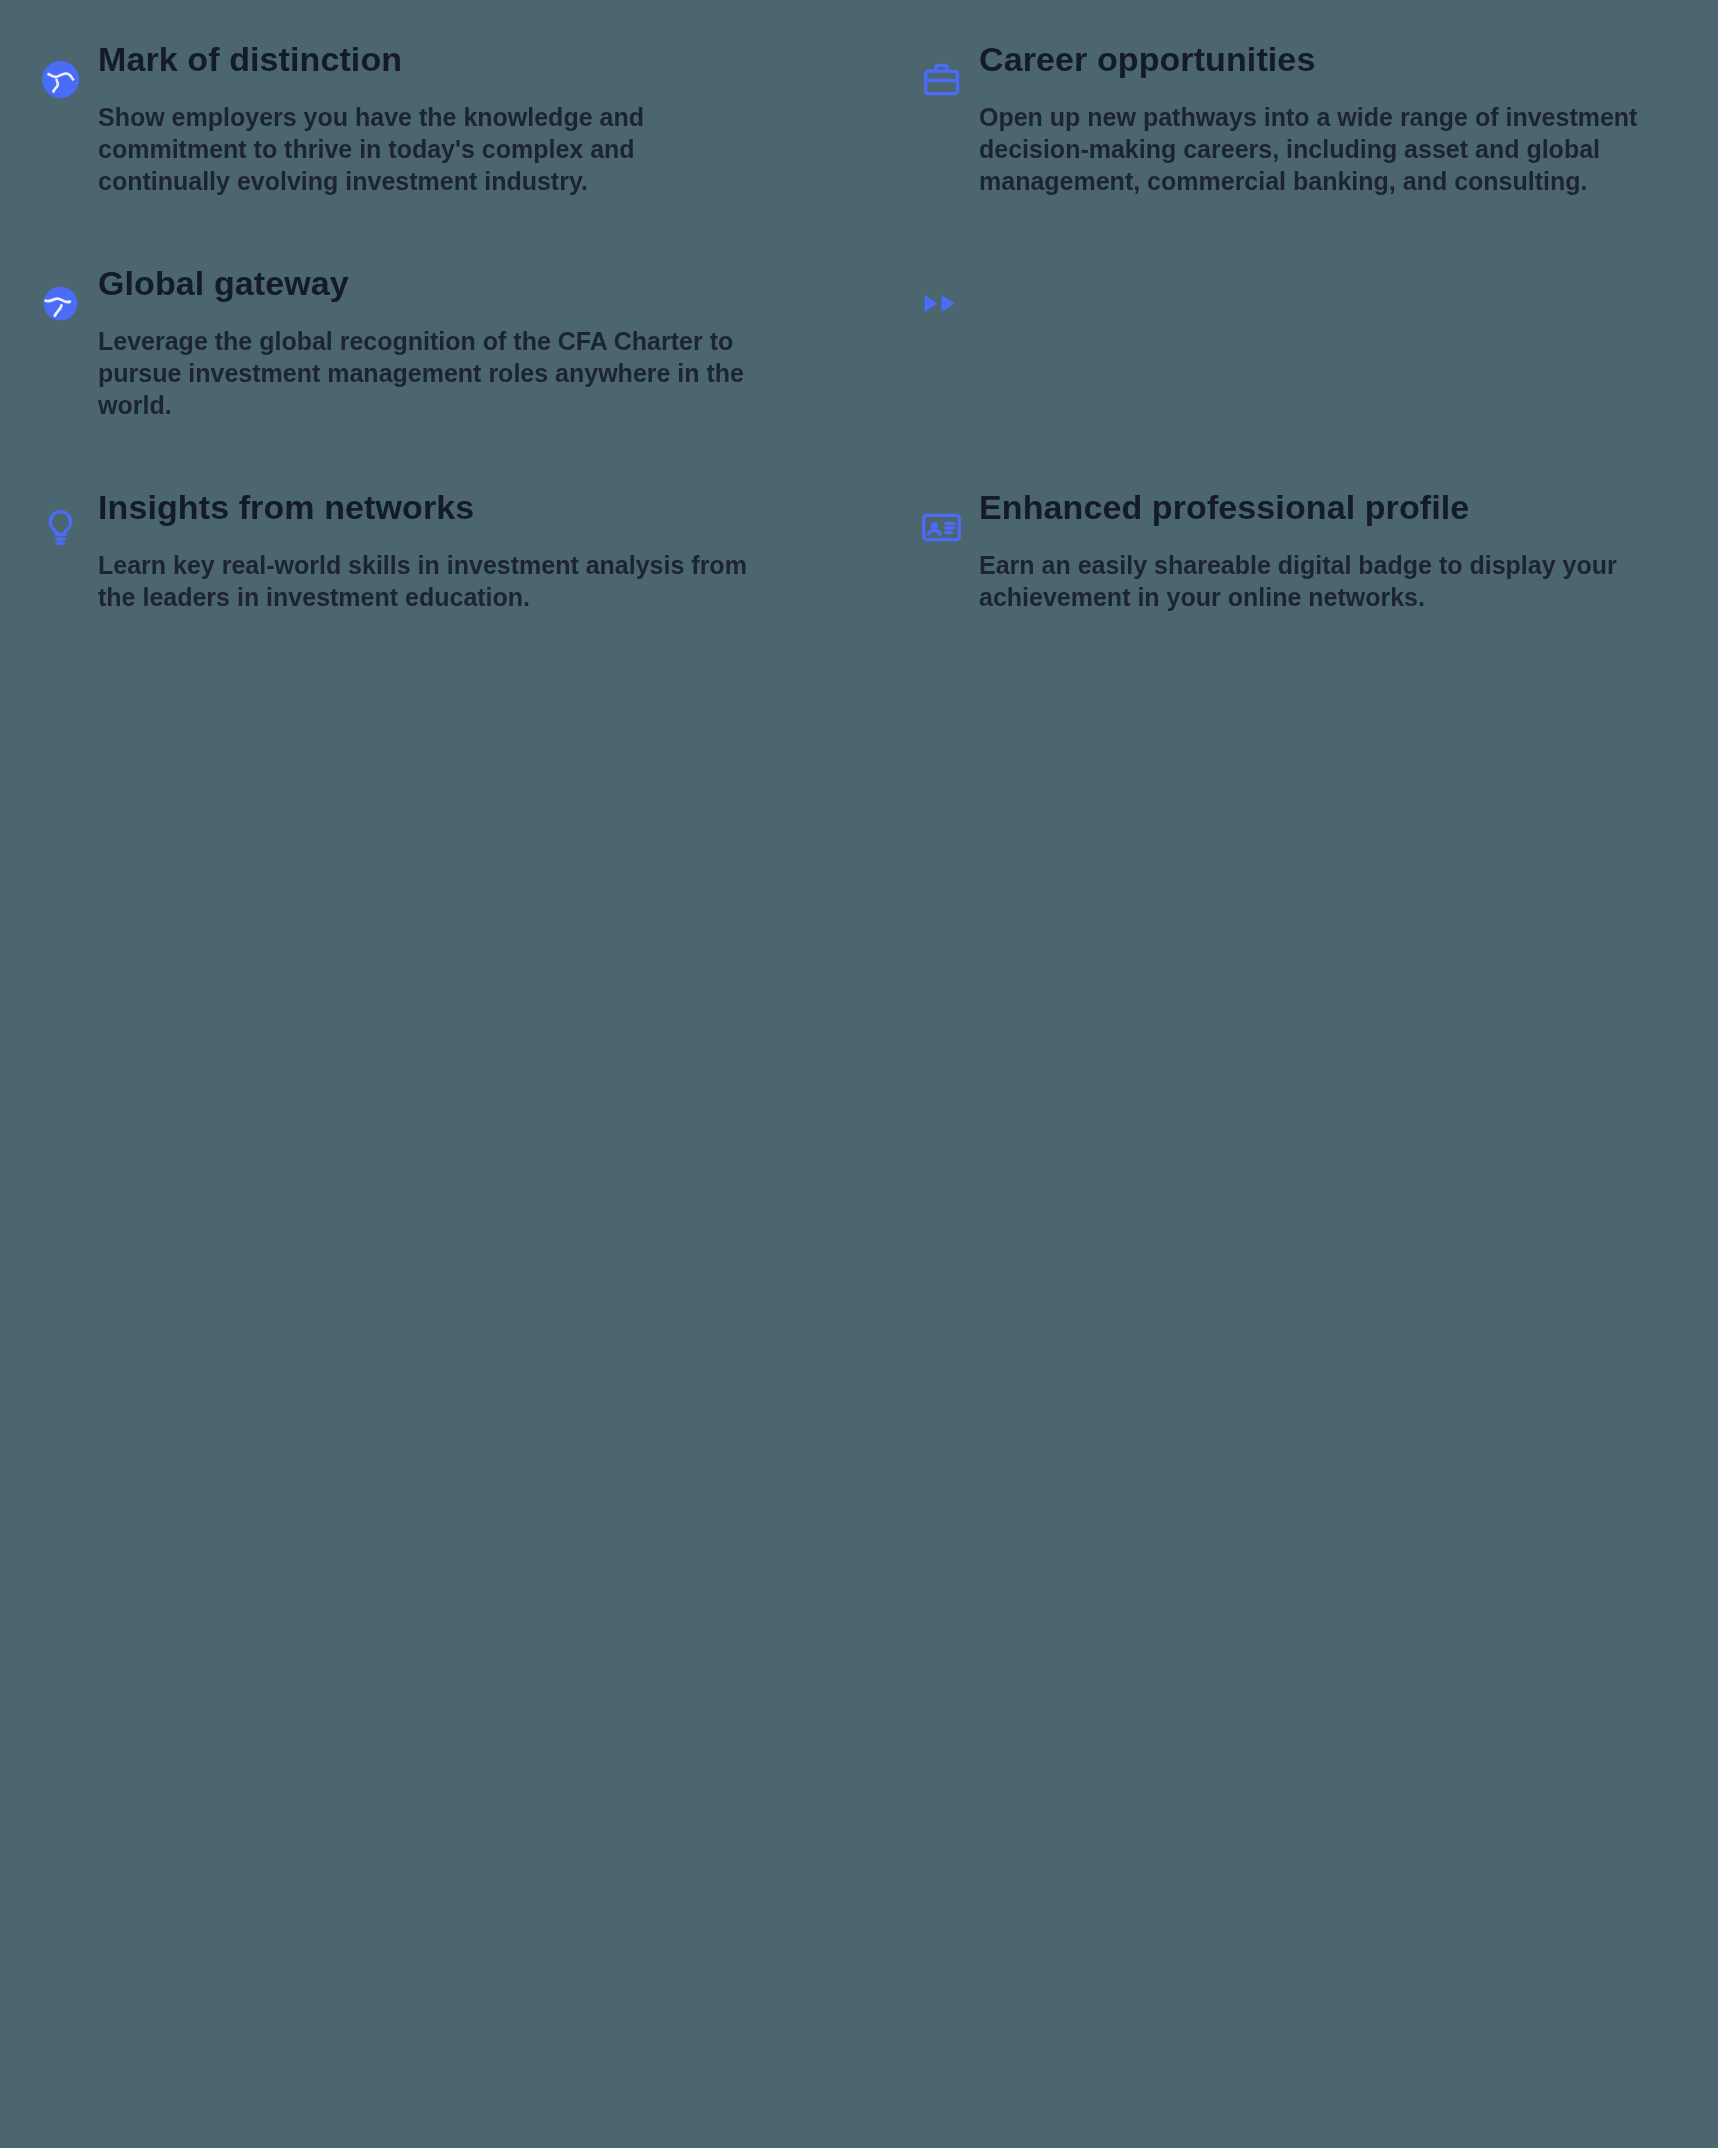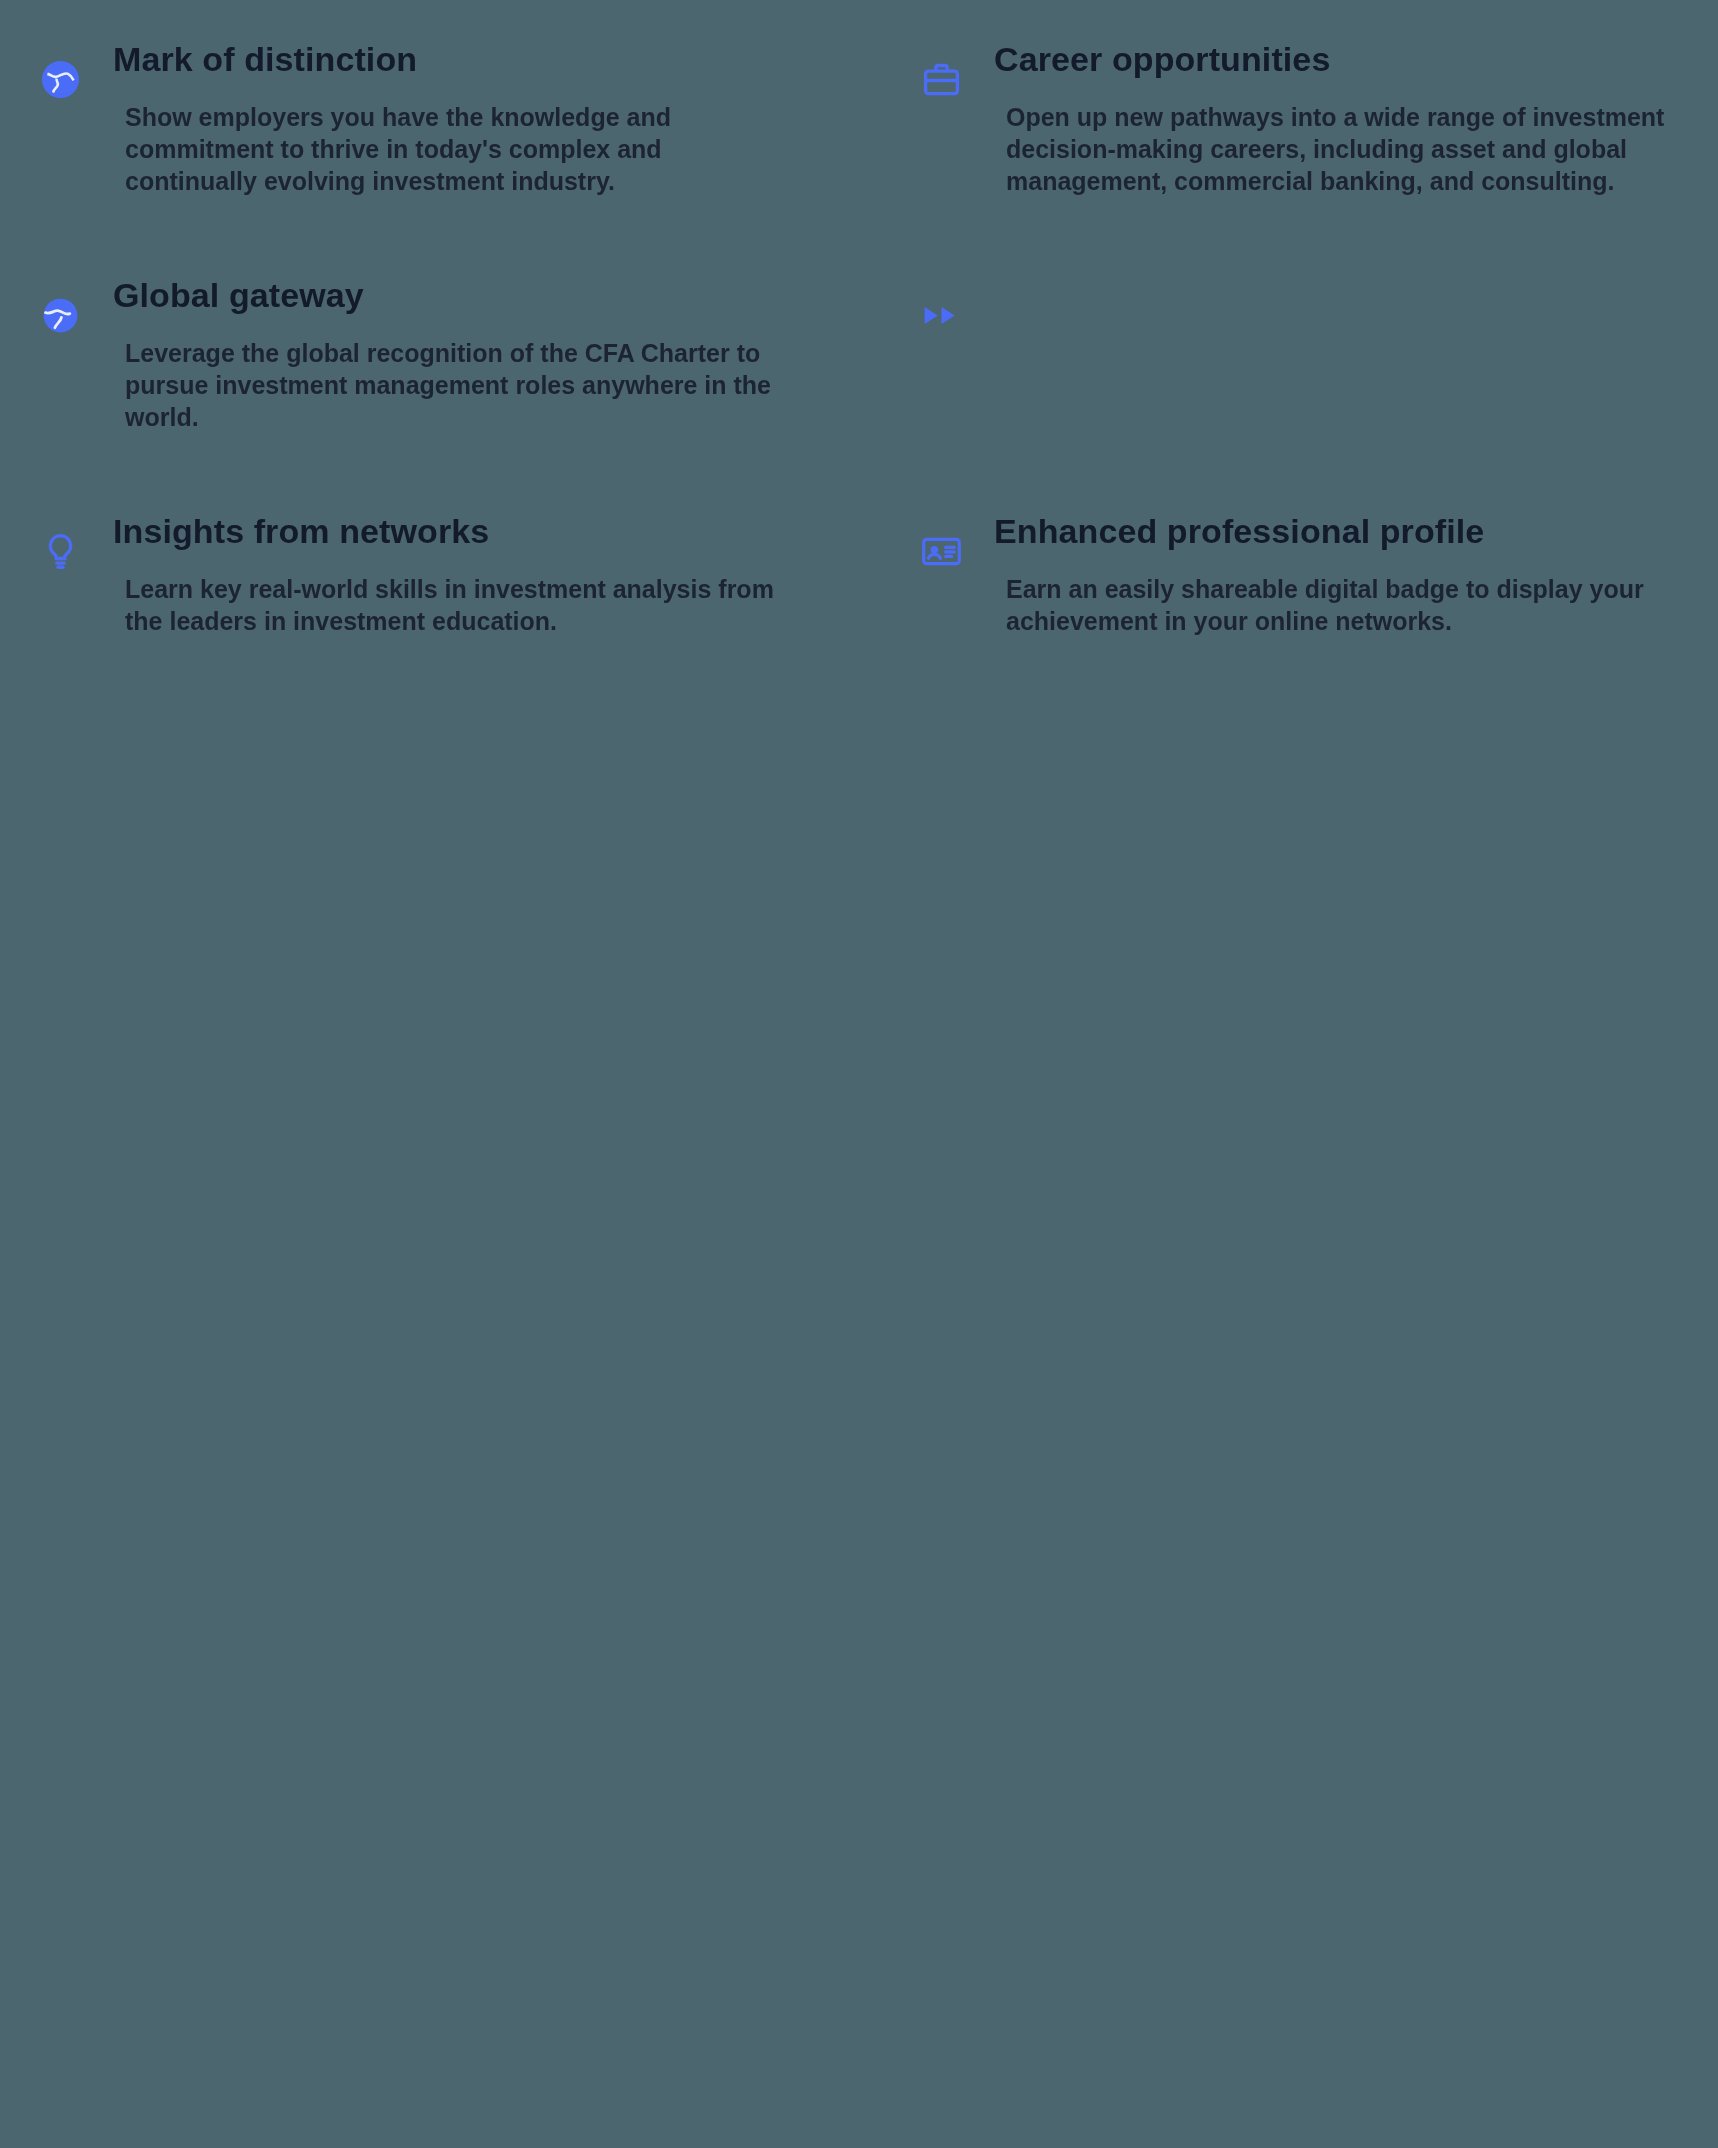--- a/index.html
+++ b/index.html
@@ -27,21 +27,21 @@
     grid-template-columns: 1fr 1fr;
     column-gap: 92px;
     row-gap: 67px;
     width: 1670px;
     margin: 0 auto;
   }
 
   .benefit {
     display: flex;
     align-items: flex-start;
-    gap: 27px;
+    gap: 12px;
   }
 
   .benefit-icon {
     flex: 0 0 auto;
     width: 52px;
     height: 52px;
     display: flex;
     align-items: center;
     justify-content: center;
     margin-top: 13.4px;
@@ -65,21 +65,21 @@
     color: #121a2b;
     letter-spacing: 0.1px;
     margin: 0 0 22px 0;
   }
 
   .benefit-text {
     font-size: 25px;
     font-weight: bold;
     line-height: 1.28;
     color: #1c2433;
-    margin: 12px;
+    margin: 0;
     max-width: 671px;
   }
 
   
   .benefit.col-right .benefit-text {
     max-width: 680px;
   }
 </style>
 </head>
 <body>

